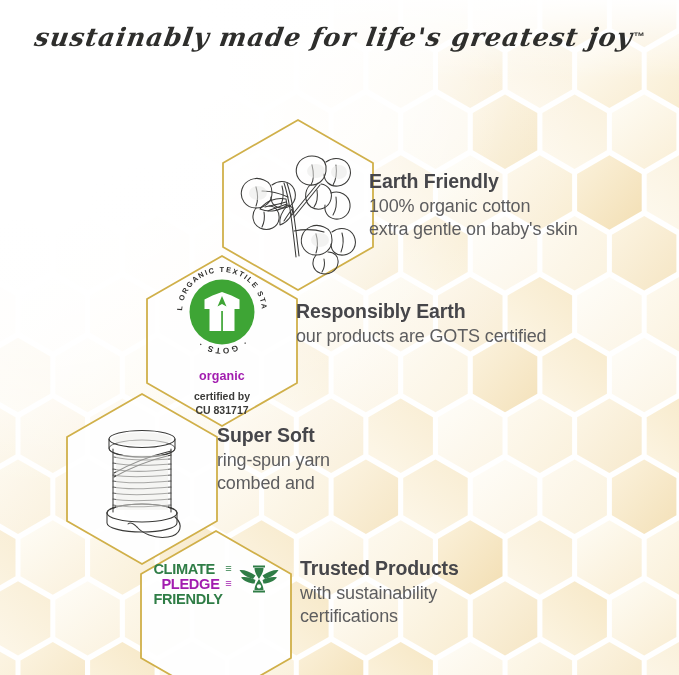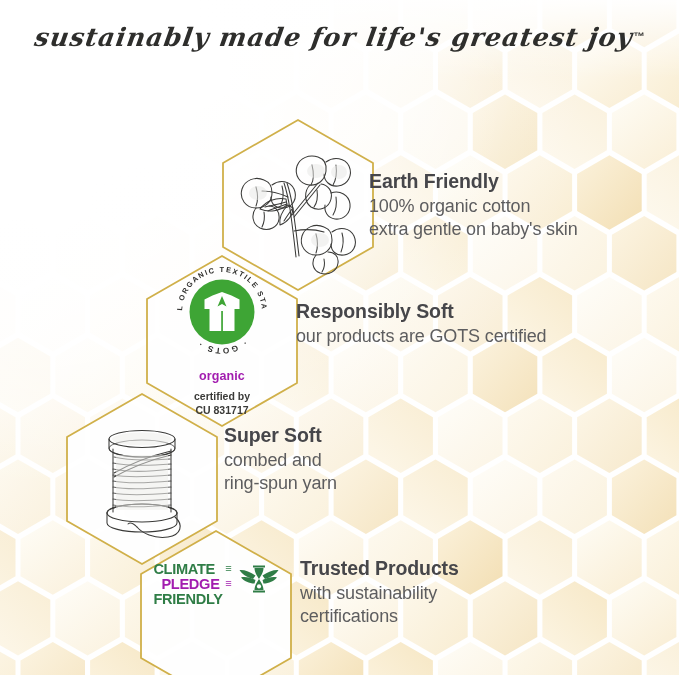--- a/index.html
+++ b/index.html
@@ -394,21 +394,21 @@
           </text>
         </svg>
         <div class="gots-caption-main">organic</div>
         <div class="gots-caption-sub">certified by</div>
         <div class="gots-caption-sub" style="margin-top:0;">CU 831717</div>
       </div>
     </div>
   </div>
 
   <div class="feature-text" style="left:296px; top:300px; width:330px;">
-    <h3>Responsibly Soft</h3>
+    <h3>Responsibly Earth</h3>
     <p>our products are GOTS certified</p>
   </div>
 
   <div class="hexwrap" style="left:63px; top:391px; width:158px; height:176px;">
     <svg width="158" height="176" viewBox="0 0 158 176">
       <polygon points="79,3 154,46 154,130 79,173 4,130 4,46" fill="#ffffff" stroke="#cfae45" stroke-width="1.8" stroke-linejoin="round" opacity="0.97"></polygon>
     </svg>
     <div class="hexinner">
       <svg width="124" height="130" viewBox="0 0 124 130" style="margin-top:2px;">
         <g fill="none" stroke="#3a3a38" stroke-width="1.05" stroke-linecap="round" stroke-linejoin="round">
@@ -441,24 +441,24 @@
           <path d="M57 112 C53 108 50 107 48 109"></path>
         </g>
         <g fill="#ededea" opacity="0.5">
           <rect x="36" y="40" width="52" height="55"></rect>
           <ellipse cx="62" cy="24" rx="30" ry="6.5"></ellipse>
         </g>
       </svg>
     </div>
   </div>
 
-  <div class="feature-text" style="left:217px; top:424px; width:260px;margin-left:7px;">
+  <div class="feature-text" style="left:217px; top:424px; width:260px;">
     <h3>Super Soft</h3>
+    <p>ring-spun yarn</p>
     <p>combed and</p>
-    <p>ring-spun yarn</p>
   </div>
 
   <div class="hexwrap" style="left:137px; top:528px; width:158px; height:176px;">
     <svg width="158" height="176" viewBox="0 0 158 176">
       <polygon points="79,3 154,46 154,130 79,173 4,130 4,46" fill="#ffffff" stroke="#cfae45" stroke-width="1.8" stroke-linejoin="round" opacity="0.97"></polygon>
     </svg>
     <div class="hexinner" style="justify-content:flex-start; padding-top:34px;">
       <div class="cpf-block">
         <div class="cpf-words">
           <div style="color:#2f7d46;">

